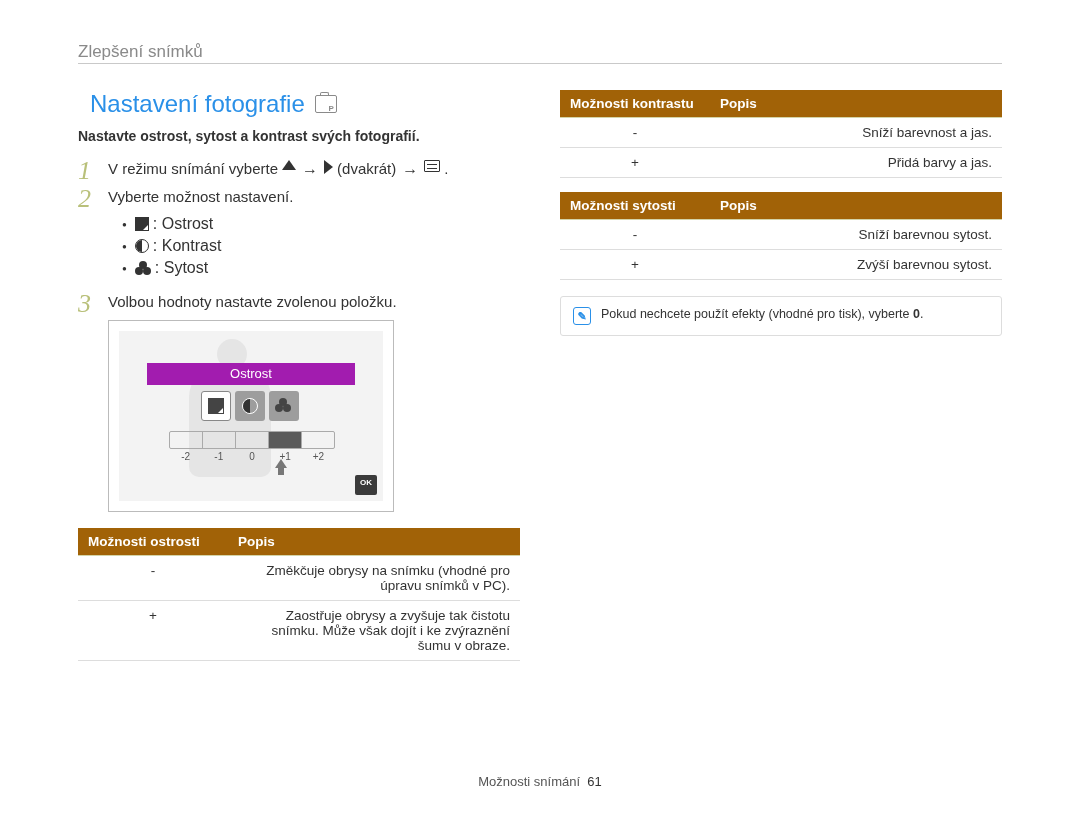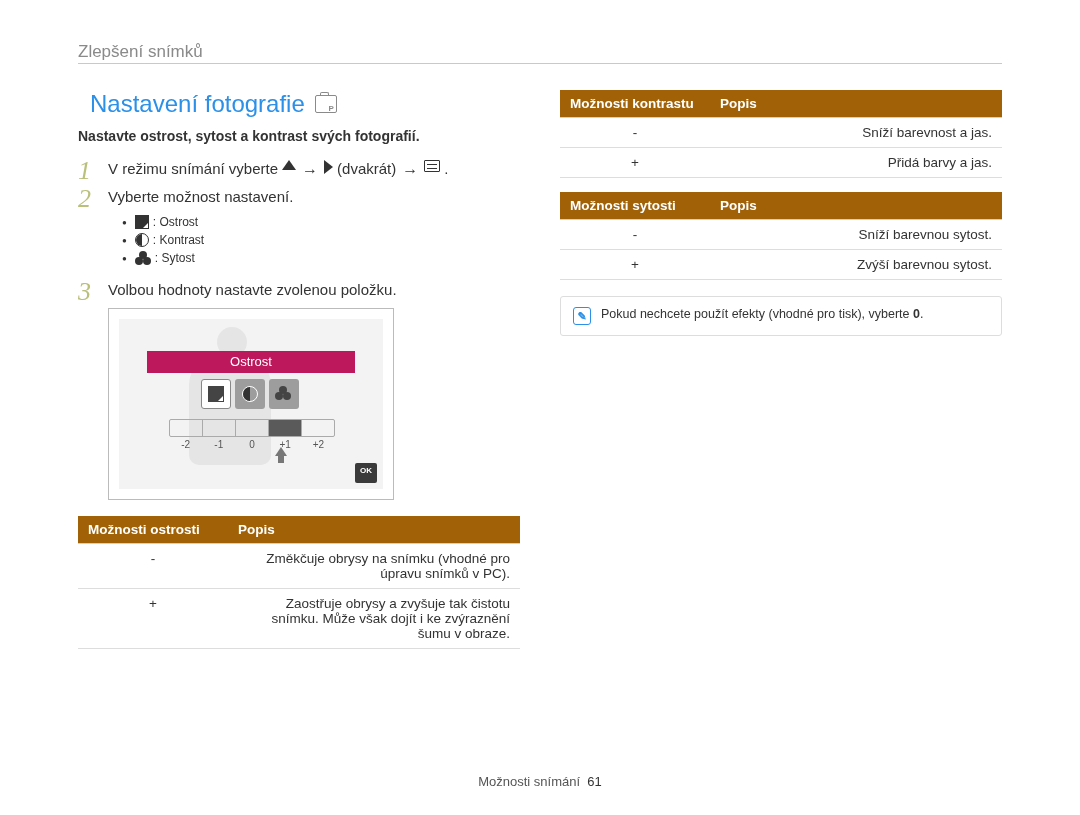--- a/index.html
+++ b/index.html
@@ -134,21 +134,21 @@
   .menu-icon::after { top: 7px; }
   ul.bullets {
     list-style: none;
     padding: 4px 0 4px 14px;
     margin: 4px 0 8px 0;
   }
   ul.bullets li {
     display: flex;
     align-items: center;
     gap: 4px;
-    font-size: 12px;
+    font-size: 16px;
     padding: 2px 0;
   }
   ul.bullets li::before {
     content: "●";
     font-size: 8px;
     color: #333;
     margin-right: 4px;
   }
   .sharp-icon {
     display: inline-block;
@@ -221,21 +221,21 @@
   .silhouette .body {
     position:absolute; left:10px; top:28px;
     width:82px; height:110px;
     background:#ccc;
     border-radius: 30px 30px 10px 10px;
   }
   .caption-bar {
     position:absolute;
     left:28px; top:32px;
     width:208px; height:22px;
-    background:#be185d;
+    background:#a21caf;
     color:#fff;
     font-size:13px;
     text-align:center;
     line-height:22px;
   }
   .icon-row {
     position:absolute;
     left:82px; top:60px;
     display:flex; gap:4px;
   }

